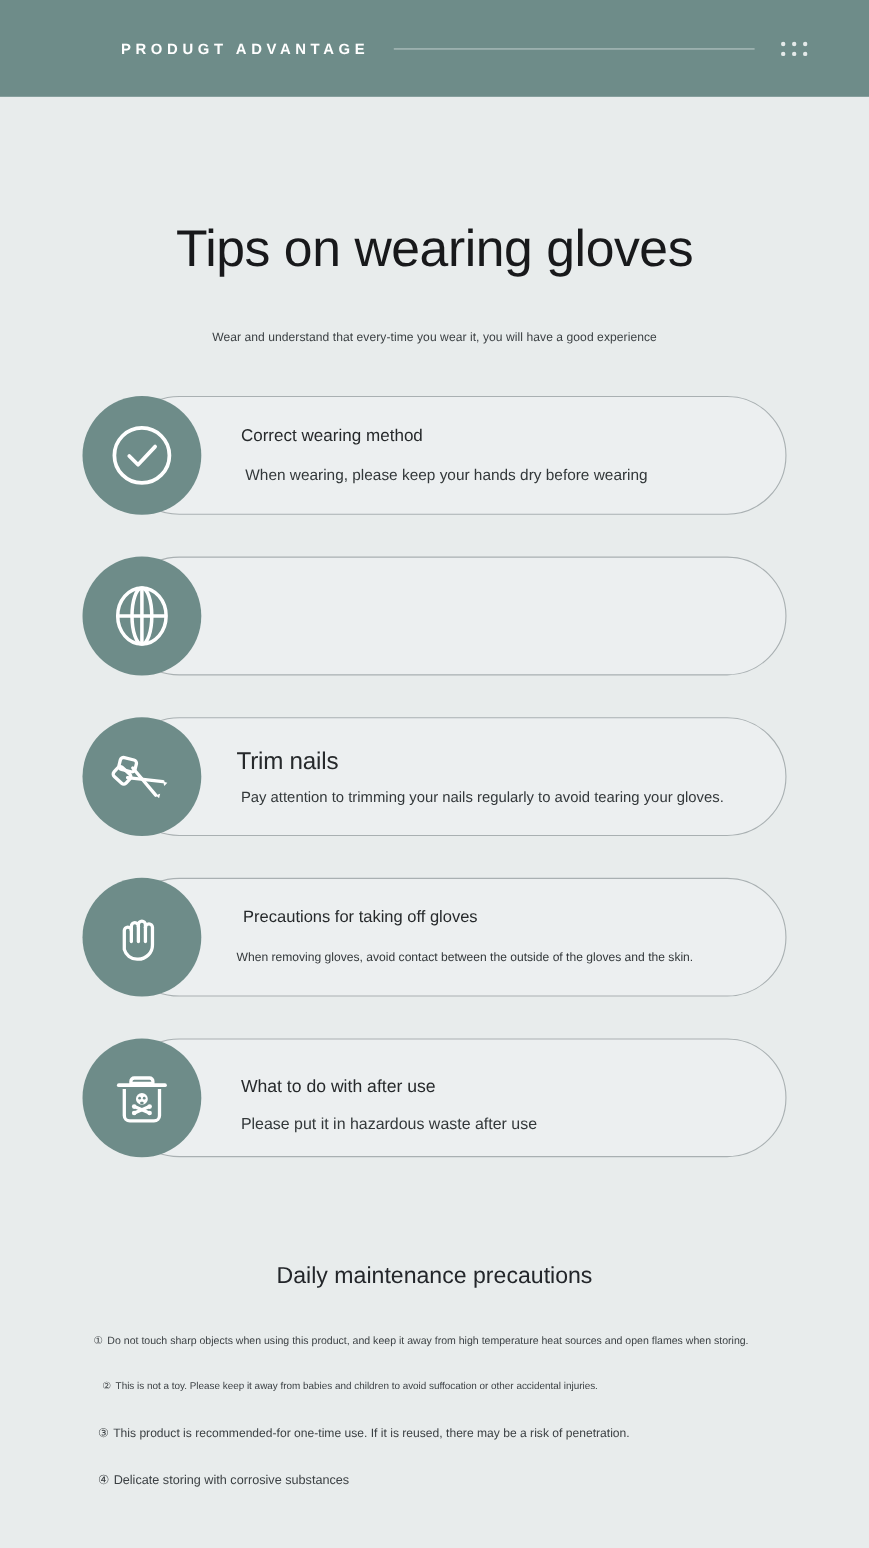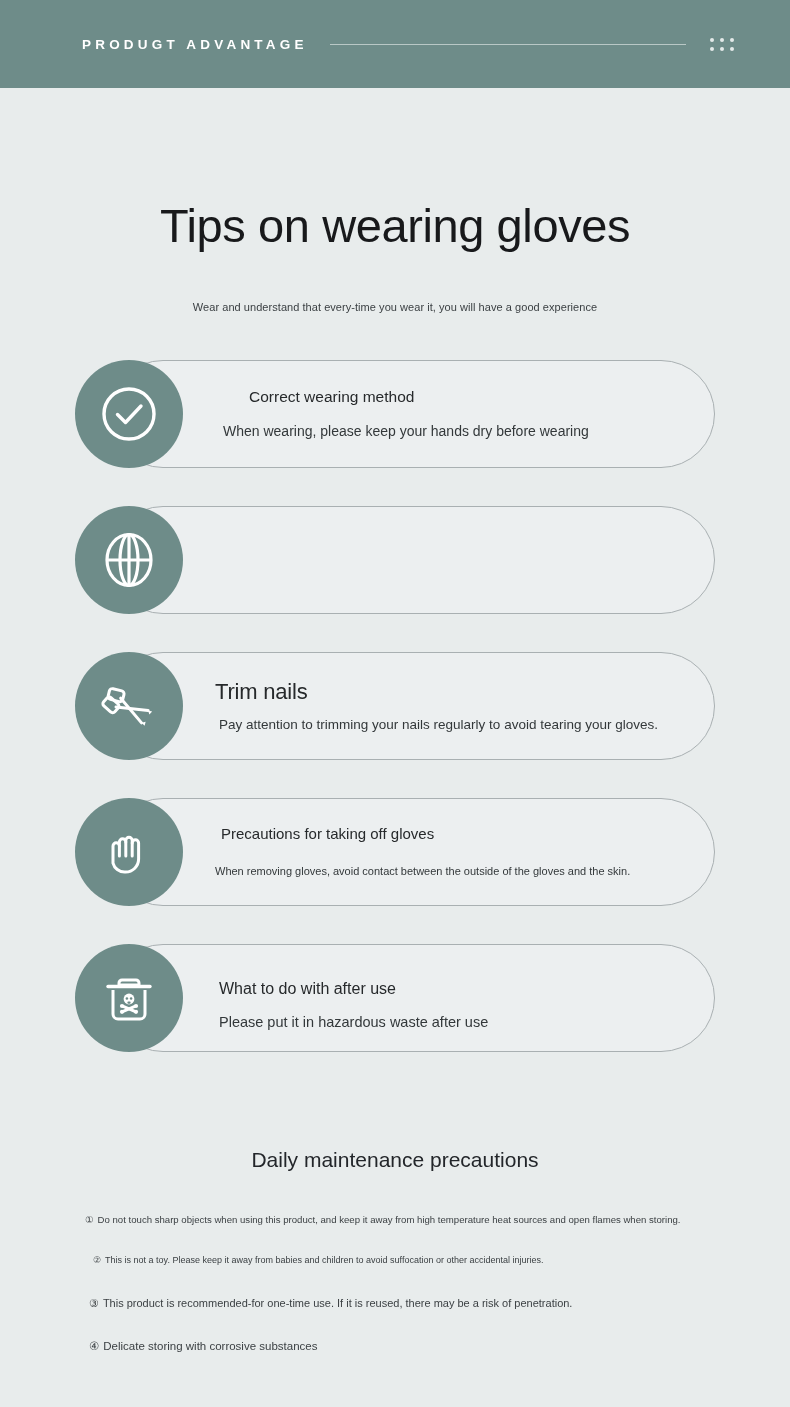--- a/index.html
+++ b/index.html
@@ -15,21 +15,21 @@
     overflow: hidden;
     position: relative;
   }
 
   
   .header {
     height: 88px;
     background: #6e8c89;
     display: flex;
     align-items: center;
-    padding: 0 48px 0 82px;
+    padding: 0 48px 0 110px;
     box-sizing: border-box;
   }
   .header-title {
     color: #ffffff;
     font-size: 13.5px;
     font-weight: bold;
     letter-spacing: 4.2px;
     white-space: nowrap;
   }
   .header-rule {
@@ -129,21 +129,21 @@
     line-height: 1.2;
   }
   .card-desc {
     font-size: 13px;
     color: #33383a;
     margin: 14px 0 0 0;
     line-height: 1.2;
   }
 
   
-  .card.c1 .card-heading { font-size: 15.5px; padding-left: 4px; margin-left: 30px; }
+  .card.c1 .card-heading { font-size: 15.5px; padding-left: 4px; }
   .card.c1 .card-desc    { font-size: 14px; padding-left: 8px; margin-top: 16px; }
 
   .card.c2 .card-heading { font-size: 14.5px; }
   .card.c2 .card-desc    { font-size: 12.5px; margin-top: 19px; }
 
   .card.c3 .card-heading { font-size: 22px; letter-spacing: -0.2px; }
   .card.c3 .card-desc    { font-size: 13.5px; padding-left: 4px; margin-top: 11px; }
 
   .card.c4 .card-heading { font-size: 15px; padding-left: 6px; }
   .card.c4 .card-desc    { font-size: 11px; margin-top: 22px; }

